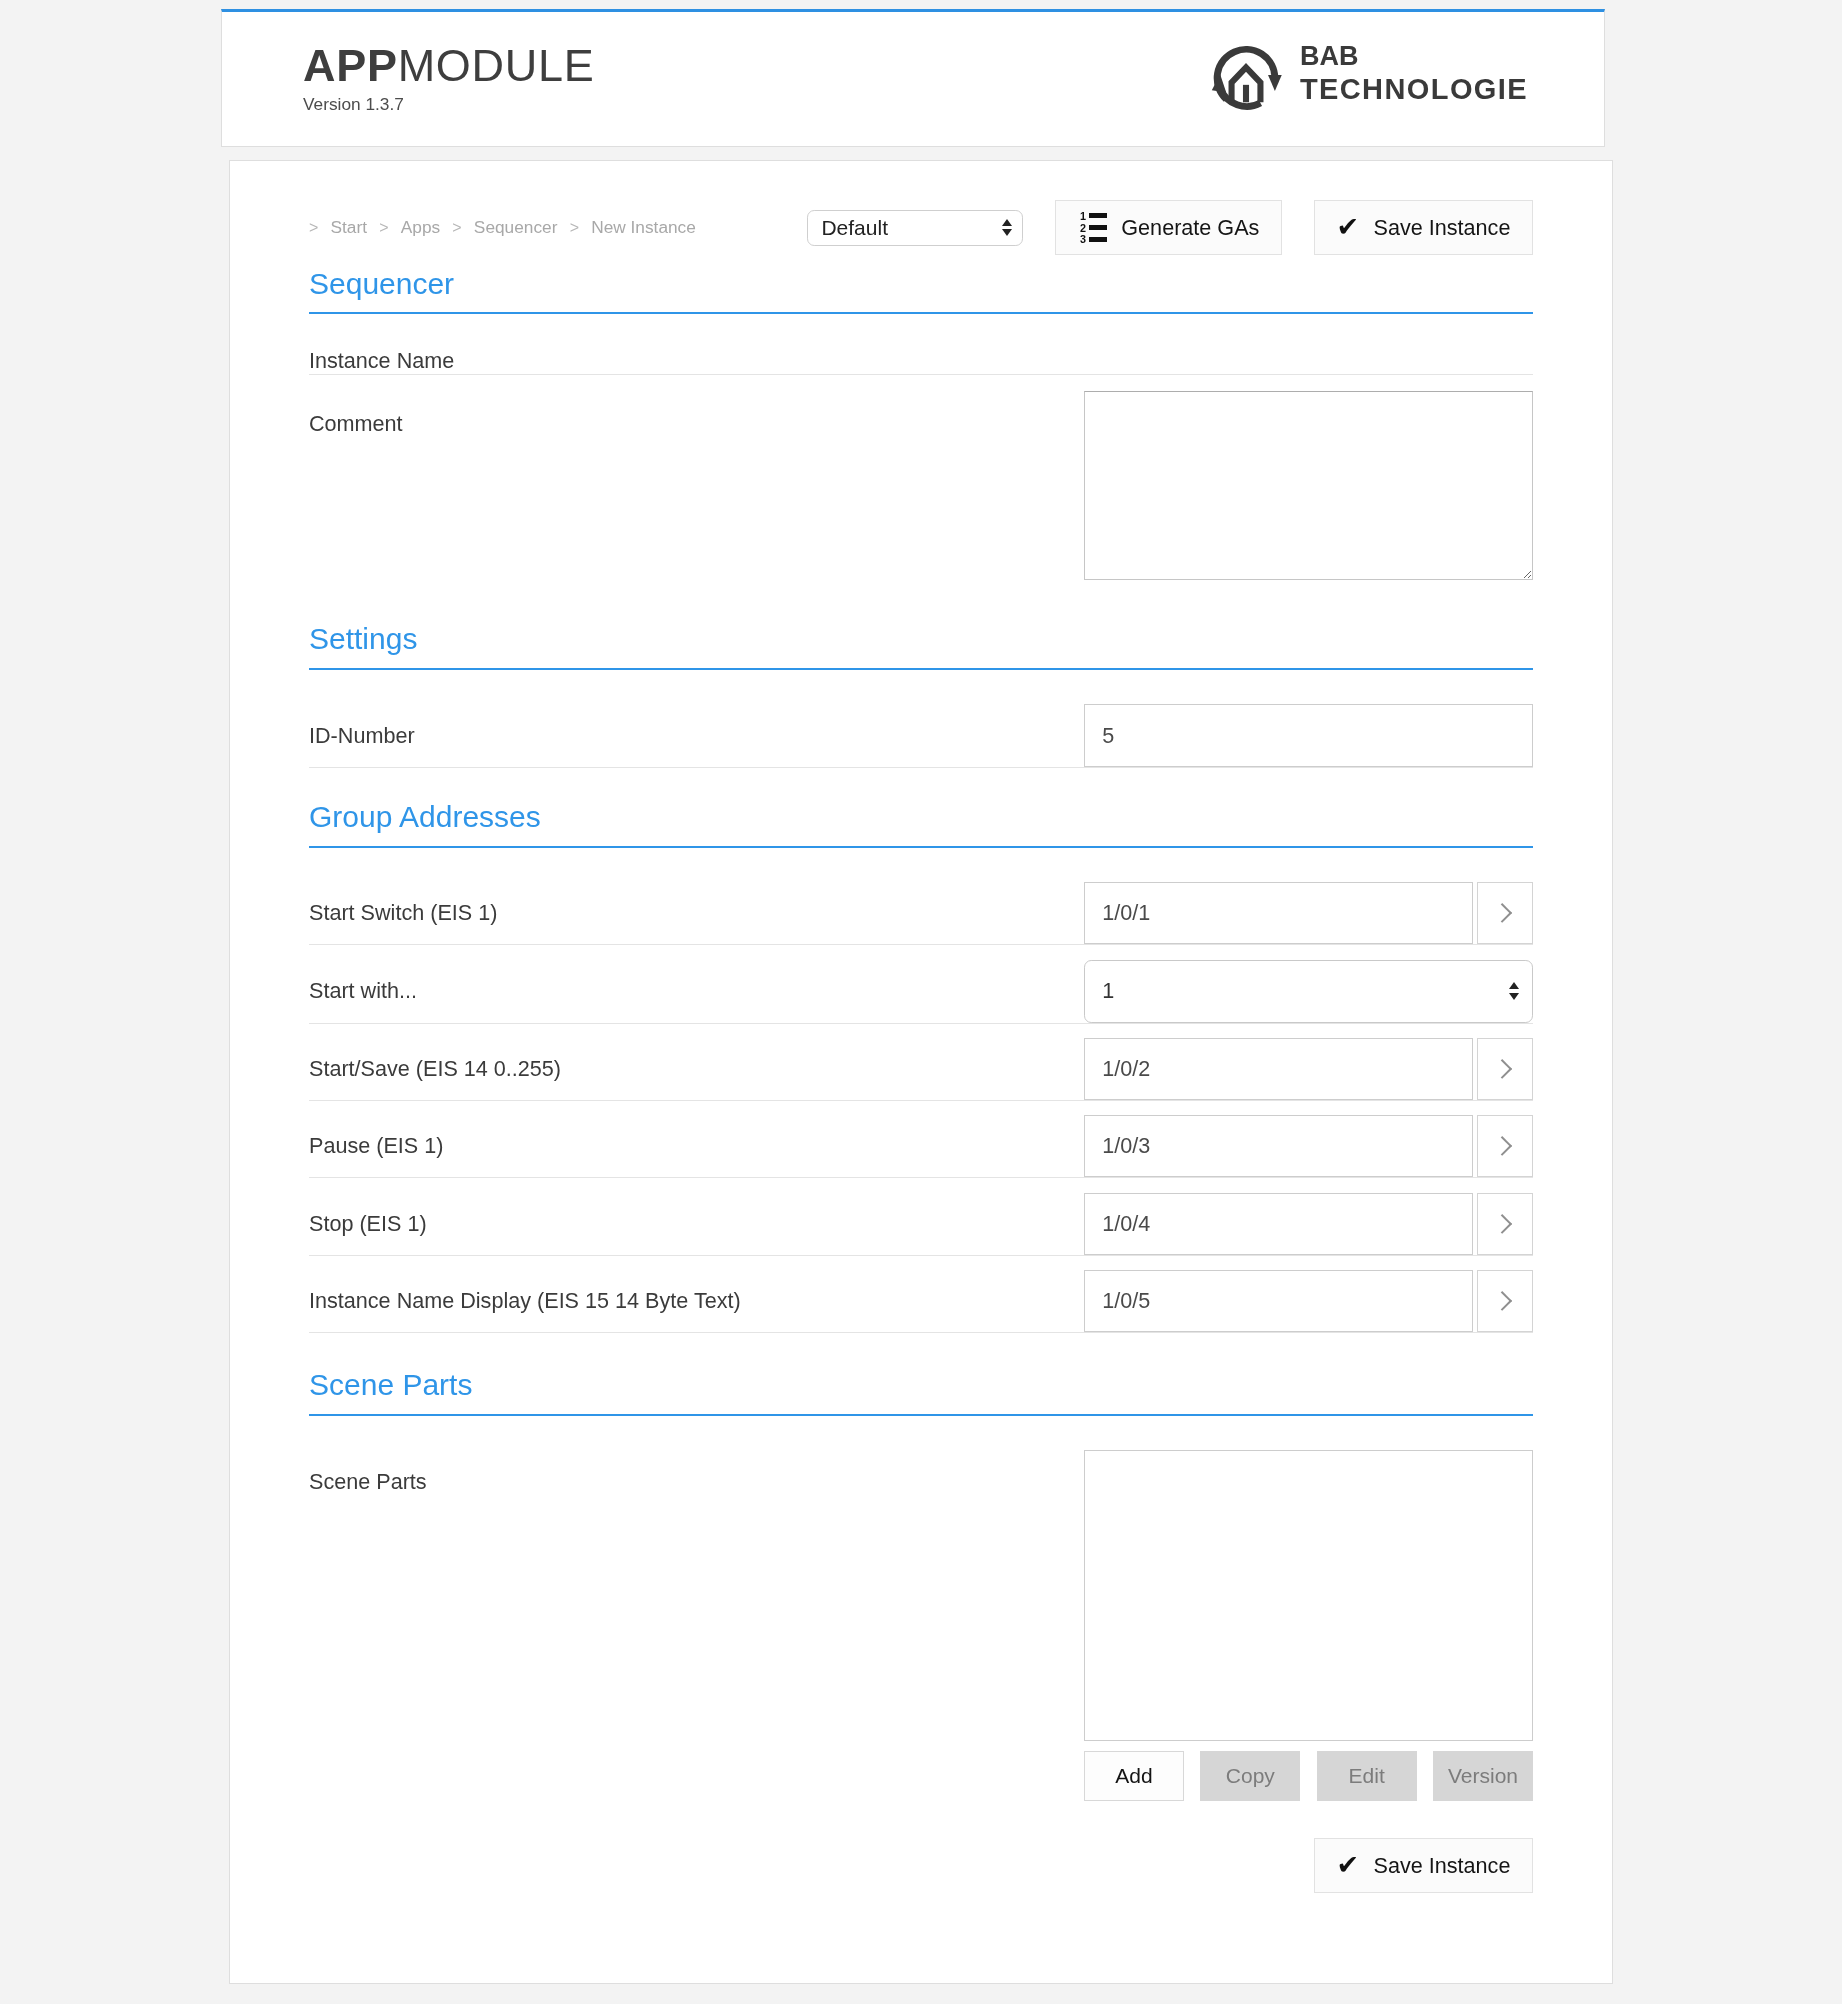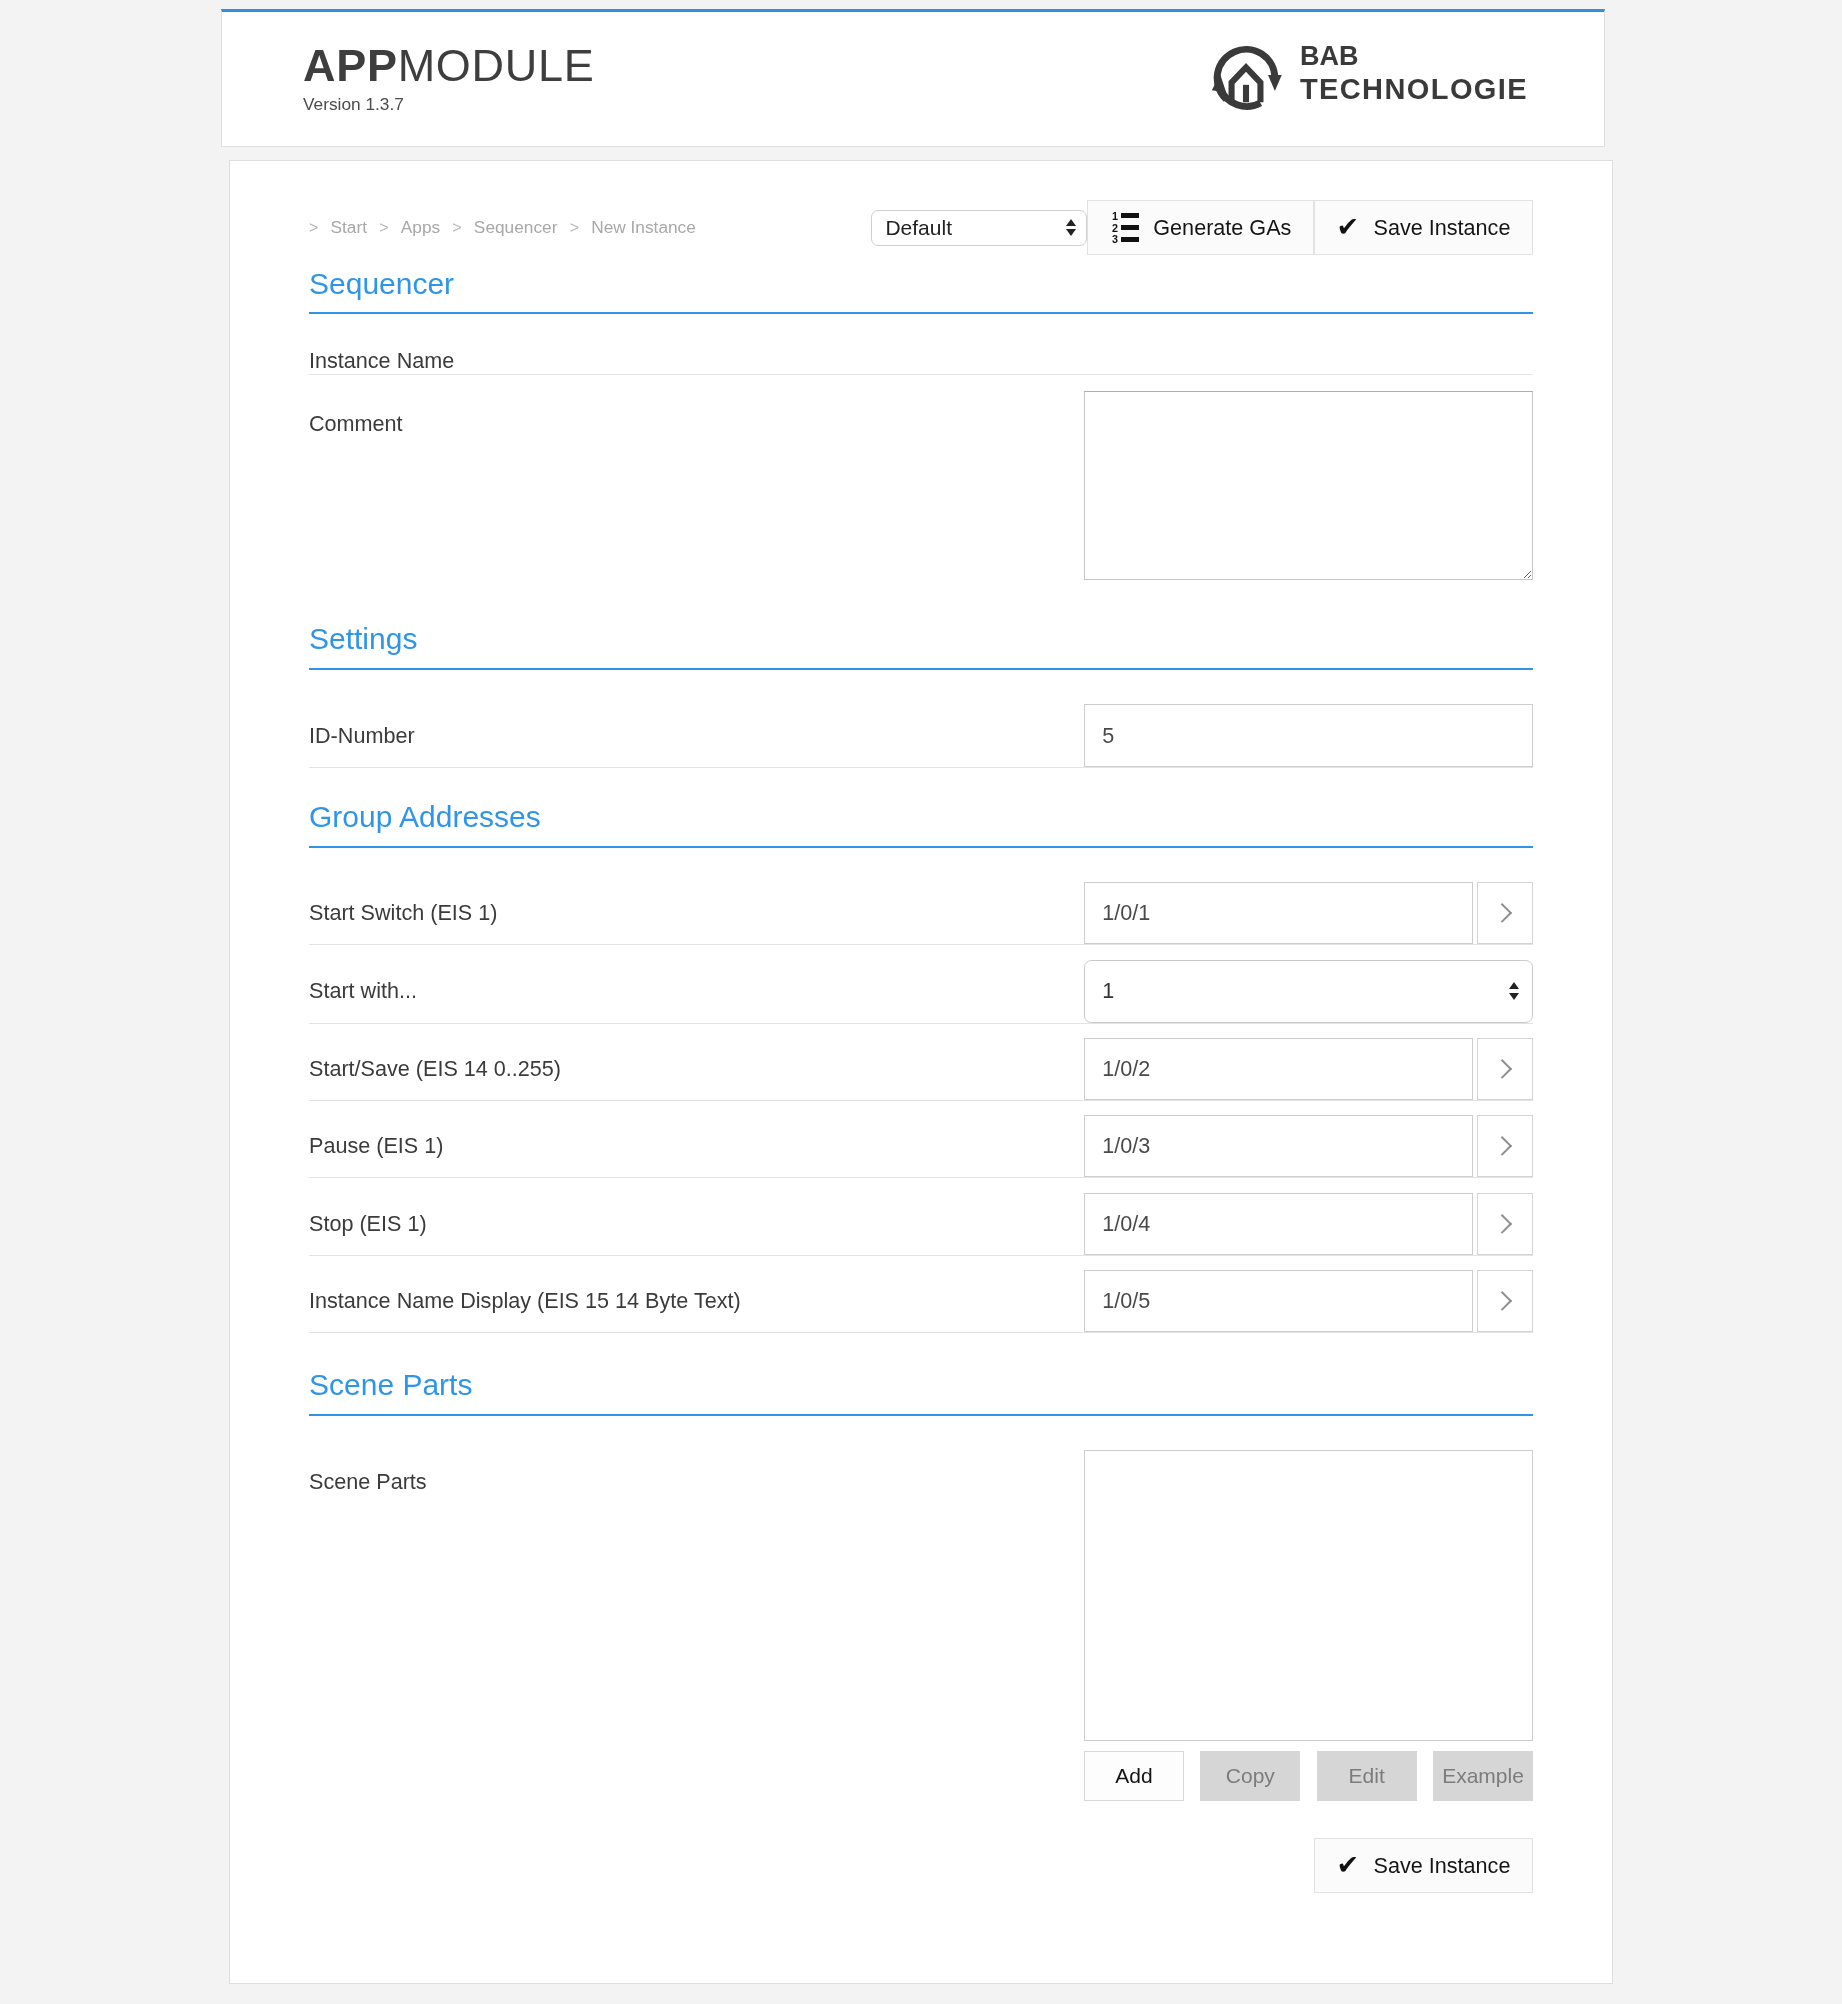--- a/index.html
+++ b/index.html
@@ -37,21 +37,21 @@
     background: #ffffff;
     border: 0.7px solid #dedede;
     padding: 0 79px;
   }
 
   .topbar { margin-top: 39px; height: 55px; display: flex; justify-content: space-between; align-items: center; }
   .breadcrumb { display: flex; align-items: center; gap: 12.2px; font-size: 17.3px; }
   .breadcrumb .sep { color: #b7b7b7; font-size: 16px; }
   .crumb { color: #a8a8a8; text-decoration: none; cursor: pointer; }
 
-  .controls { display: flex; align-items: center; gap: 0; }
+  .controls { display: flex; align-items: center; gap: 32px; }
 
   .select-box {
     width: 216px; height: 36px;
     border: 1.4px solid #cfcfcf; border-radius: 7.2px;
     background: #fff;
     display: flex; align-items: center; justify-content: space-between;
     padding: 0 10px 0 13px;
     font-size: 21px; color: #222;
     cursor: pointer;
   }
@@ -325,21 +325,21 @@
   <h2 class="section-title mt-scene">Scene Parts</h2>
 
   <div class="frow scene-row">
     <div class="flabel">Scene Parts</div>
     <div class="fcontrol">
       <div class="listbox"></div>
       <div class="scene-buttons">
         <button class="sbtn on">Add</button>
         <button class="sbtn off" disabled="">Copy</button>
         <button class="sbtn off" disabled="">Edit</button>
-        <button class="sbtn off" disabled="">Example</button>
+        <button class="sbtn off" disabled="">Version</button>
       </div>
     </div>
   </div>
 
   <div class="footer-row">
     <button class="btn">
       <span class="check">✔</span>
       <span>Save Instance</span>
     </button>
   </div>

